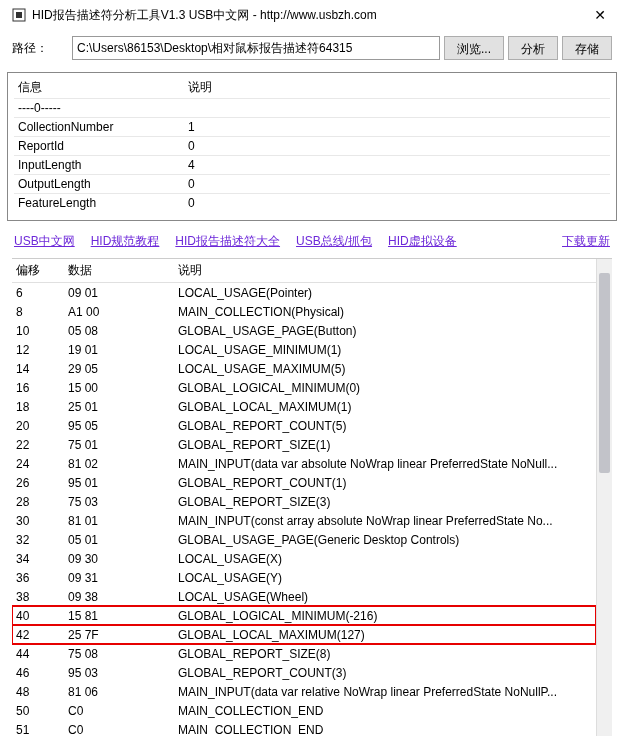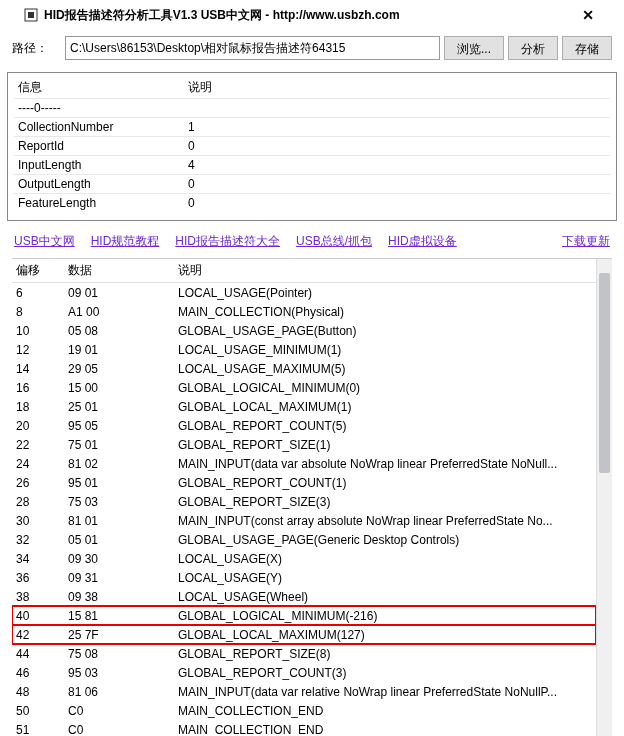--- a/index.html
+++ b/index.html
@@ -1,23 +1,23 @@
 <!DOCTYPE html>
 <html><head>
   <meta charset="utf-8">
   <style>
     * { margin: 0; padding: 0; box-sizing: border-box; }
     body { font-family: "Microsoft YaHei", "SimSun", Arial, sans-serif; font-size: 12px; background: #fff; width: 624px; height: 736px; overflow: hidden; }
-    .titlebar { display: flex; align-items: center; padding: 6px 24px; height: 30px; font-weight: bold; }
+    .titlebar { display: flex; align-items: center; padding: 6px 12px; height: 30px; }
     .titlebar .icn { width: 14px; height: 14px; margin-right: 6px; display: inline-flex; align-items: center; justify-content: center; }
     .titlebar .title { flex: 1; font-size: 12px; color: #000; }
     .close-btn { width: 24px; height: 24px; display: flex; align-items: center; justify-content: center; font-size: 14px; cursor: pointer; }
     .pathrow { display: flex; align-items: center; padding: 6px 12px; gap: 4px; }
-    .pathlabel { font-size: 12px; margin-right: 13px; }
-    .pathinput { flex: 1; border: 1px solid #999; padding: 4px 4px; font-size: 12px; height: 24px; }
+    .pathlabel { font-size: 12px; margin-right: 2px; }
+    .pathinput { flex: 1; border: 1px solid #999; padding: 4px 4px; font-size: 12px; height: 24px; margin-left: 18px; }
     .btn { border: 1px solid #adadad; background: #e1e1e1; padding: 4px 12px; font-size: 12px; height: 24px; cursor: pointer; }
     .info-panel { margin: 6px 7px; border: 1px solid #888; padding: 4px 6px 8px; }
     .info-table { width: 100%; border-collapse: collapse; }
     .info-table th { text-align: left; font-weight: normal; font-size: 12px; padding: 2px 4px; }
     .info-table td { font-size: 12px; padding: 2px 4px; border-top: 1px solid #e8e8e8; }
     .info-table .c1 { width: 170px; }
     .linkbar { padding: 6px 14px; display: flex; gap: 16px; font-size: 12px; }
     .linkbar a { color: #6d28d9; text-decoration: underline; cursor: pointer; }
     .linkbar .spacer { flex: 1; }
     .data-wrap { margin: 2px 12px 0; border-top: 1px solid #ccc; position: relative; height: 482px; display: flex; }

